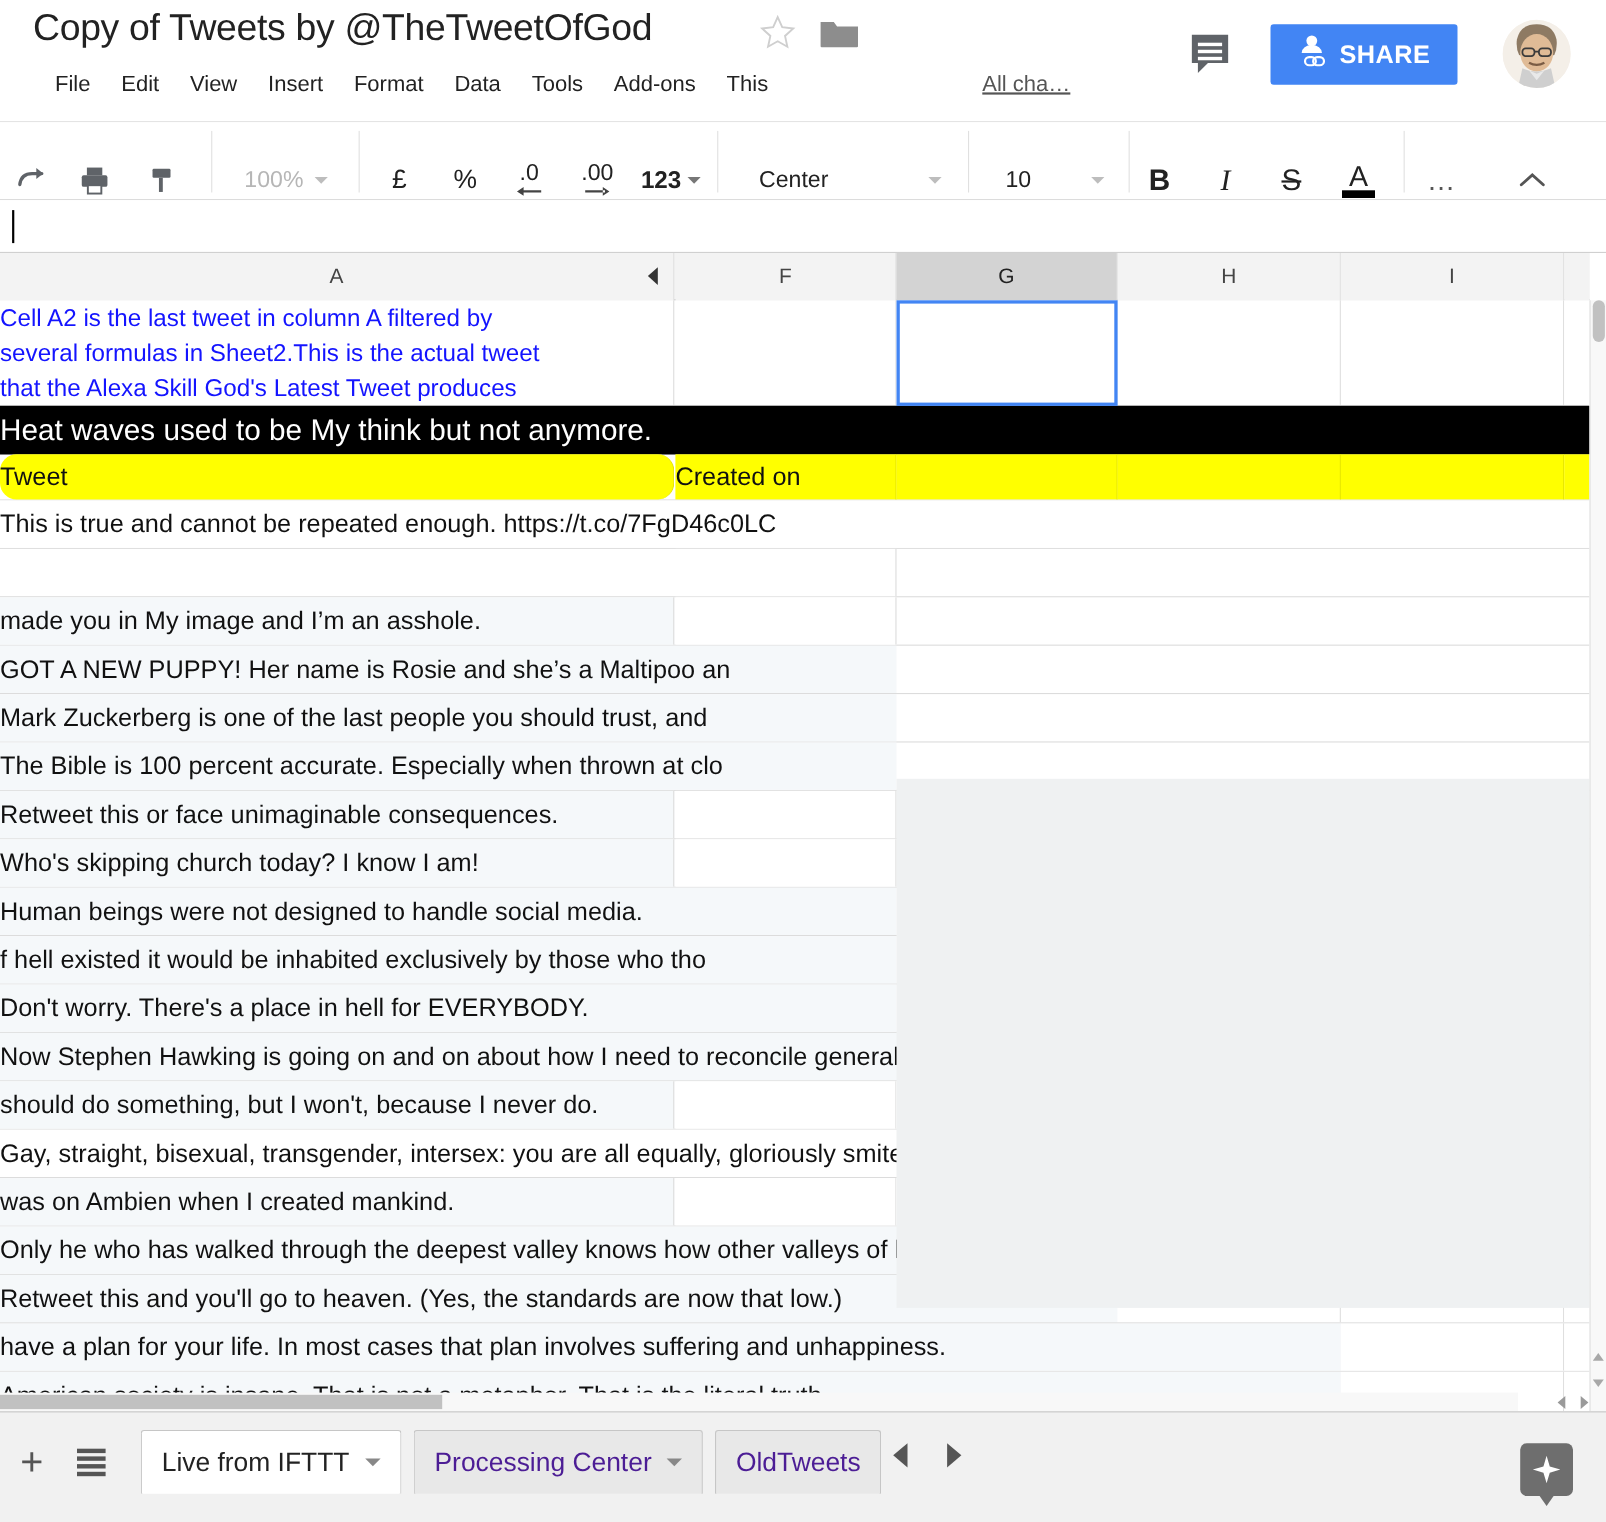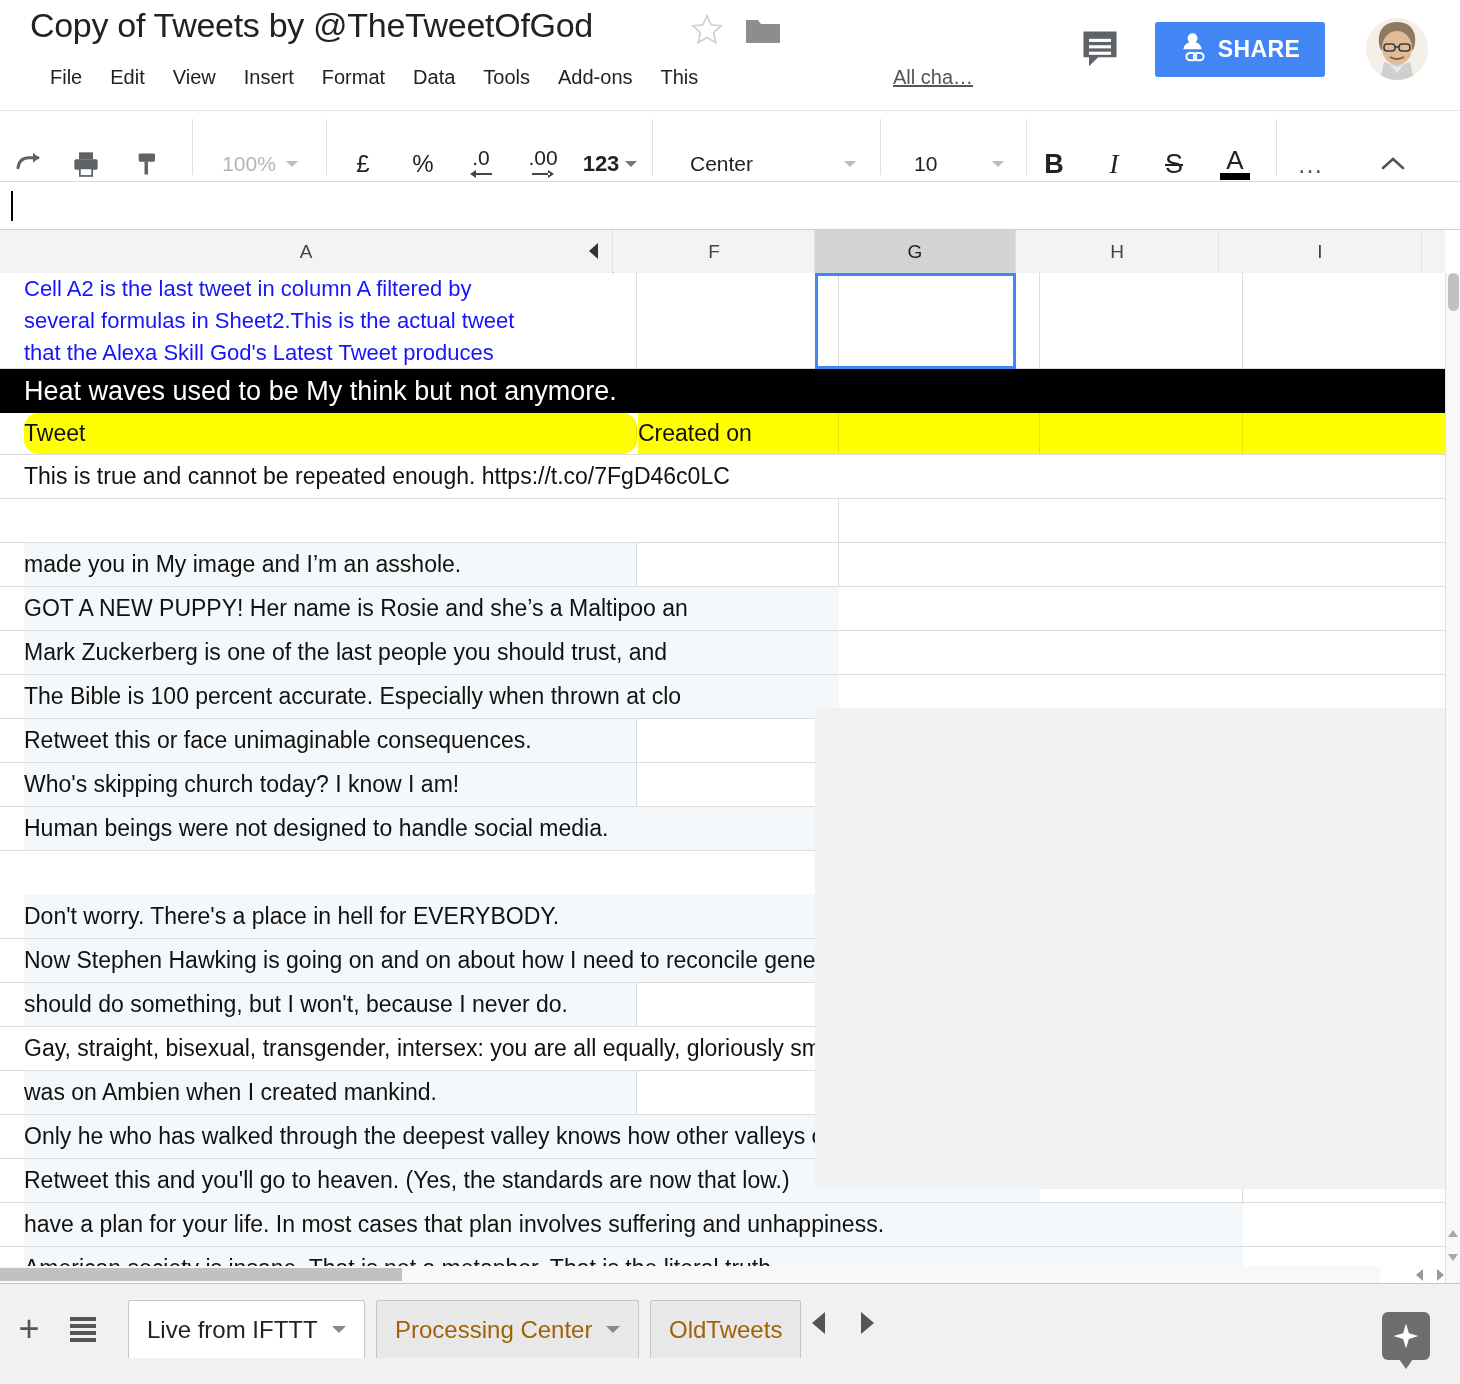--- a/index.html
+++ b/index.html
@@ -203,21 +203,20 @@
     border-bottom: 1px solid #dcdcdc;
   }
   .cell {
     position: absolute;
     top: 0; bottom: 0;
     border-right: 1px solid #dcdcdc;
     display: flex;
     align-items: center;
     overflow: hidden;
     white-space: nowrap;
-    margin-left: 24px;
   }
   .cell .txt {
     font-size: 23px;
     color: #111;
     padding-left: 0px;
   }
   .row-note .cell { background: #fff; }
   .note-text {
     color: #1414ff;
     font-size: 22px;
@@ -345,21 +344,21 @@
     cursor: pointer;
     white-space: nowrap;
   }
   .sheet-tab.active {
     background: #fff;
     color: #222;
     font-weight: normal;
   }
   .sheet-tab.inactive {
     background: #e8e8e8;
-    color: #a16207;
+    color: #4c1d95;
   }
   .tab-caret {
     width: 0; height: 0;
     border-left: 7px solid transparent;
     border-right: 7px solid transparent;
     border-top: 7px solid #888;
     margin-left: 14px;
   }
   #tab-nav {
     position: absolute;
@@ -655,20 +654,25 @@
       </div>
       <div class="cell plain" style="left:614px;width:201px;"></div>
     </div>
 
     <div class="row" style="top:534px;height:44px;">
       <div class="cell acol" style="left:0px;width:815px;border-right:none;">
         <span class="txt">Human beings were not designed to handle social media.</span>
       </div>
     </div>
 
+    <div class="row" style="top:578px;height:44px;">
+      <div class="cell acol" style="left:0px;width:815px;border-right:none;">
+        <span class="txt">f hell existed it would be inhabited exclusively by those who tho</span>
+      </div>
+    </div>
 
     <div class="row" style="top:622px;height:44px;">
       <div class="cell acol" style="left:0px;width:815px;border-right:none;">
         <span class="txt">Don't worry. There's a place in hell for EVERYBODY.</span>
       </div>
     </div>
 
     <div class="row" style="top:666px;height:44px;">
       <div class="cell acol" style="left:0px;width:1445px;border-right:none;">
         <span class="txt">Now Stephen Hawking is going on and on about how I need to reconcile general relativity with quantum dynamics</span>

